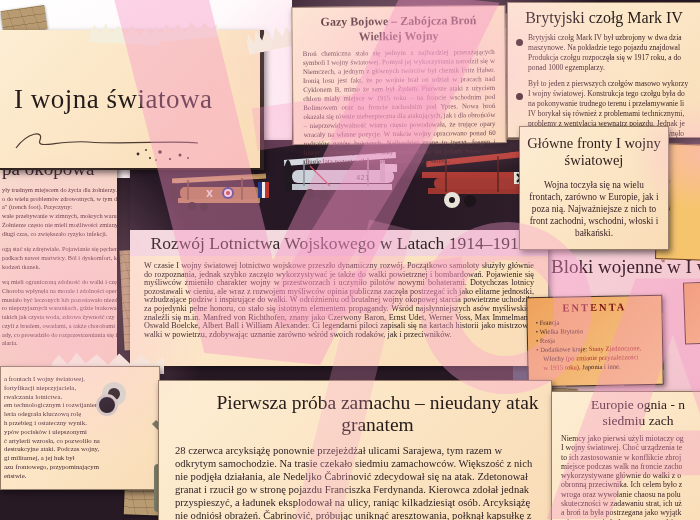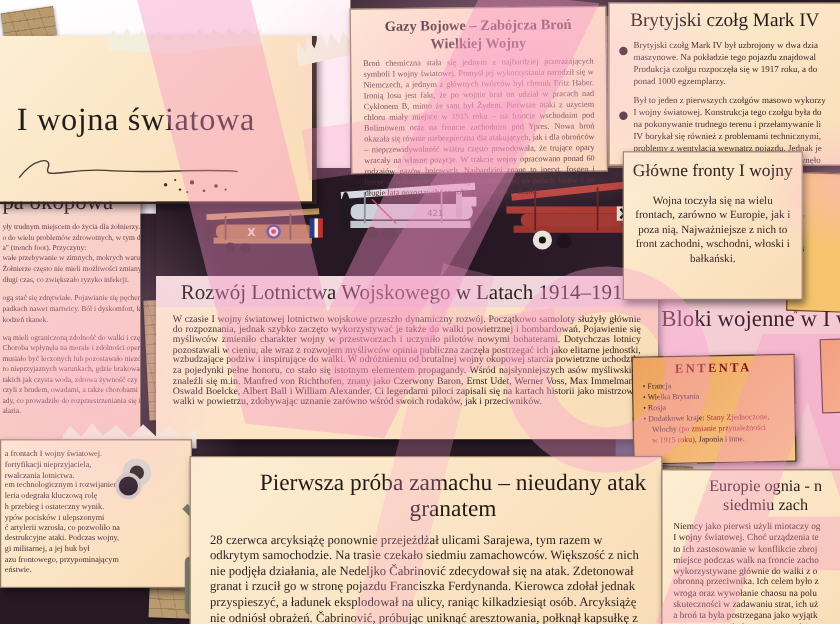--- a/index.html
+++ b/index.html
@@ -231,20 +231,21 @@
     <div class="tank-lines" style="position:absolute;left:20px;top:76px;">Był to jeden z pierwszych czołgów masowo wykorzy
 I wojny światowej. Konstrukcja tego czołgu była do
 na pokonywanie trudnego terenu i przełamywanie li
 IV borykał się również z problemami technicznymi,
 problemy z wentylacją wewnątrz pojazdu. Jednak je
 krok naprzód w rozwoju broni pancernej i wpłynęło</div>
   </div>
 
   <div class="abs card z4" style="left:519px;top:126px;width:148px;height:122px;">
     <div class="fronts-title" style="margin-top:8px;">Główne fronty I wojny</div>
+    <div class="fronts-title">światowej</div>
     <div class="fronts-body" style="margin:10px 8px 0 8px;">Wojna toczyła się na wielu frontach, zarówno w Europie, jak i poza nią. Najważniejsze z nich to front zachodni, wschodni, włoski i bałkański.</div>
   </div>
 
   <div class="abs note z3" style="left:657px;top:144px;width:60px;height:116px;transform:rotate(2deg);padding:6px 0 0 5px;box-sizing:border-box;">
     <div>· F
 P
 · N
 g
 P
 · F

